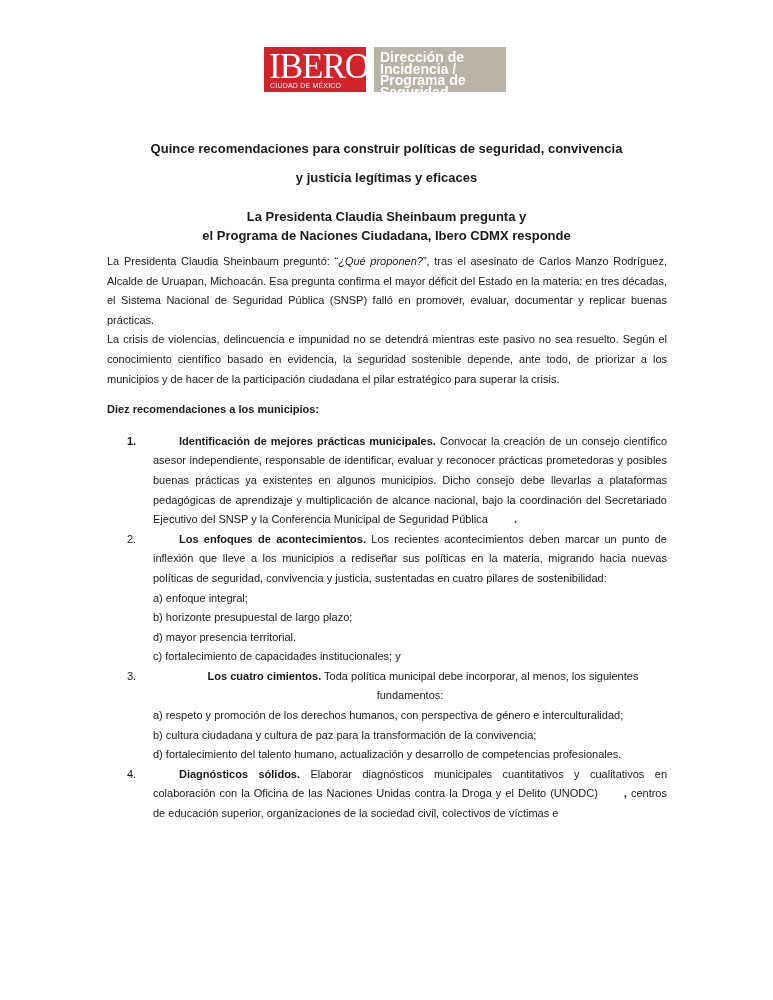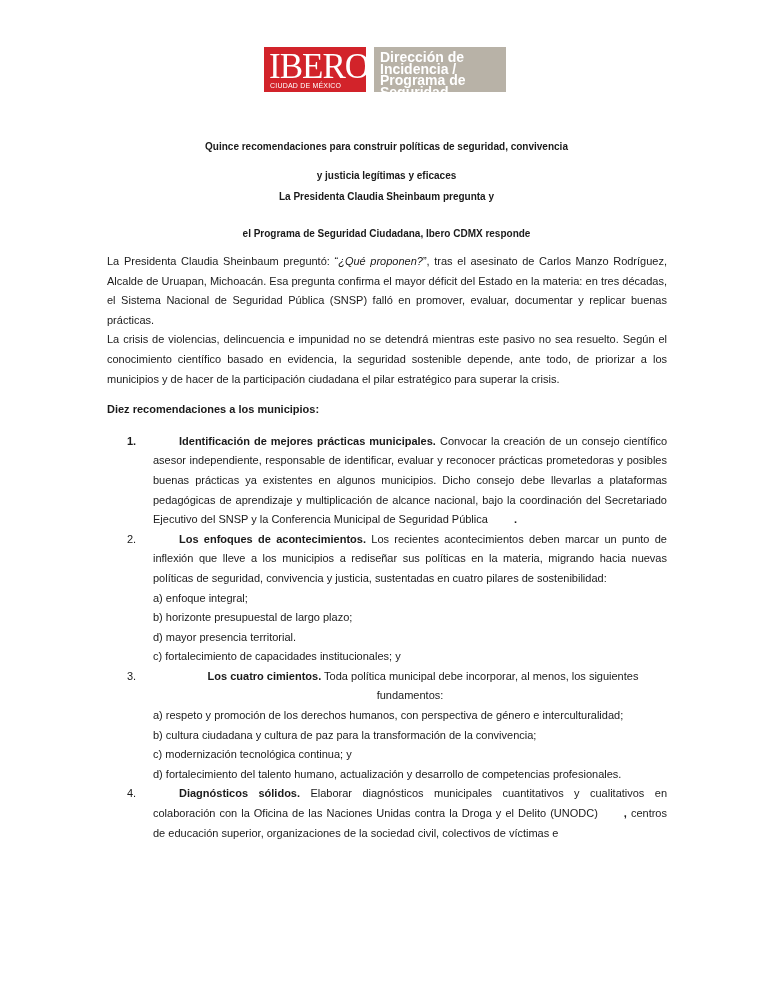--- a/index.html
+++ b/index.html
@@ -5,21 +5,21 @@
   html, body { margin: 0; padding: 0; background: #ffffff; }
   body { width: 773px; height: 1000px; position: relative; overflow: hidden;
          font-family: "Liberation Sans", "DejaVu Sans", sans-serif; color: #1a1a1a; }
   .logo { position: absolute; top: 47px; left: 264px; display: flex; height: 42px; }
   .logo-red { width: 102px; height: 45px; background: #d2232a; color: #fff; position: relative; }
   .logo-red .big { position: absolute; top: 2px; left: 5px; font-family: "Liberation Serif", "DejaVu Serif", serif;
                    font-size: 35px; letter-spacing: -1px; line-height: 35px; }
   .logo-red .small { position: absolute; bottom: 3px; left: 6px; font-size: 7px; letter-spacing: 0.2px; }
   .logo-gray { width: 132px; height: 45px; background: #b8b2a7; color: #fff; margin-left: 8px;
                font-size: 14px; font-weight: bold; line-height: 11.5px; padding: 5px 0 0 6px; box-sizing: border-box; }
-  .title { position: absolute; left: 0; width: 773px; text-align: center; font-weight: bold; font-size: 10px; }
+  .title { position: absolute; left: 0; width: 773px; text-align: center; font-weight: bold; font-size: 13px; }
   .page { position: absolute; left: 107px; width: 560px; font-size: 11px; line-height: 19.6px; }
   .para { text-align: justify; margin: 0; }
   .section { font-weight: bold; margin: 0; }
   ol { margin: 0; padding: 0; list-style: none; }
   .item { position: relative; padding-left: 46px; text-align: justify; }
   .num { position: absolute; left: 20px; top: 0; }
   .num.bold { font-weight: bold; }
   .sub { text-align: left; }
   b { font-weight: bold; padding-left: 26px; }
   i { font-style: italic; }
@@ -34,22 +34,22 @@
   </div>
   <div class="logo-gray">
     <div>Dirección de Incidencia /</div>
     <div>Programa de</div>
     <div>Seguridad Convocar /</div>
   </div>
 </div>
 
 <div class="title" style="top:141px">Quince recomendaciones para construir políticas de seguridad, convivencia</div>
 <div class="title" style="top:170px">y justicia legítimas y eficaces</div>
-<div class="title" style="top:191px">La Presidenta Claudia Sheinbaum pregunta y</div>
-<div class="title" style="top:228px">el Programa de Seguridad Ciudadana, Ibero CDMX responde</div>
+<div class="title" style="top:209px">La Presidenta Claudia Sheinbaum pregunta y</div>
+<div class="title" style="top:228px">el Programa de Naciones Ciudadana, Ibero CDMX responde</div>
 
 <div class="page" style="top:252px">
   <p class="para"><span>La Presidenta Claudia Sheinbaum preguntó: “</span><i>¿Qué proponen?</i><span>”, tras el asesinato de Carlos Manzo Rodríguez, Alcalde de Uruapan, Michoacán. Esa pregunta confirma el mayor déficit del Estado en la materia: en tres décadas, el Sistema Nacional de Seguridad Pública (SNSP) falló en promover, evaluar, documentar y replicar buenas prácticas.</span></p>
   <p class="para" style="">La crisis de violencias, delincuencia e impunidad no se detendrá mientras este pasivo no sea resuelto. Según el conocimiento científico basado en evidencia, la seguridad sostenible depende, ante todo, de priorizar a los municipios y de hacer de la participación ciudadana el pilar estratégico para superar la crisis.</p>
   <p class="section" style="margin-top:11px">Diez recomendaciones a los municipios:</p>
 
   <ol style="margin-top:12px">
     <li class="item">
       <span class="num bold">1.</span>
       <b>Identificación de mejores prácticas municipales.</b><span> Convocar la creación de un consejo científico asesor independiente, responsable de identificar, evaluar y reconocer prácticas prometedoras y posibles buenas prácticas ya existentes en algunos municipios. Dicho consejo debe llevarlas a plataformas pedagógicas de aprendizaje y multiplicación de alcance nacional, bajo la coordinación del Secretariado Ejecutivo del SNSP y la Conferencia Municipal de Seguridad Pública</span><b>.</b>
@@ -60,21 +60,20 @@
       <div class="sub">a) enfoque integral;</div>
       <div class="sub">b) horizonte presupuestal de largo plazo;</div>
       <div class="sub">d) mayor presencia territorial.</div>
       <div class="sub">c) fortalecimiento de capacidades institucionales; y</div>
     </li>
     <li class="item">
       <span class="num">3.</span>
       <span class="sub" style="display:block;text-align:center"><b>Los cuatro cimientos.</b><span> Toda política municipal debe incorporar, al menos, los siguientes fundamentos:</span></span>
       <div class="sub">a) respeto y promoción de los derechos humanos, con perspectiva de género e interculturalidad;</div>
       <div class="sub">b) cultura ciudadana y cultura de paz para la transformación de la convivencia;</div>
-      <div class="sub">c) modernización tecnológica continua; y</div>
       <div class="sub">d) fortalecimiento del talento humano, actualización y desarrollo de competencias profesionales.</div>
     </li>
     <li class="item">
       <span class="num">4.</span>
       <b>Diagnósticos sólidos.</b><span> Elaborar diagnósticos municipales cuantitativos y cualitativos en colaboración con la Oficina de las Naciones Unidas contra la Droga y el Delito (UNODC)</span><b>,</b><span> centros de educación superior, organizaciones de la sociedad civil, colectivos de víctimas e</span>
     </li>
   </ol>
 </div>
 
 </body></html>

